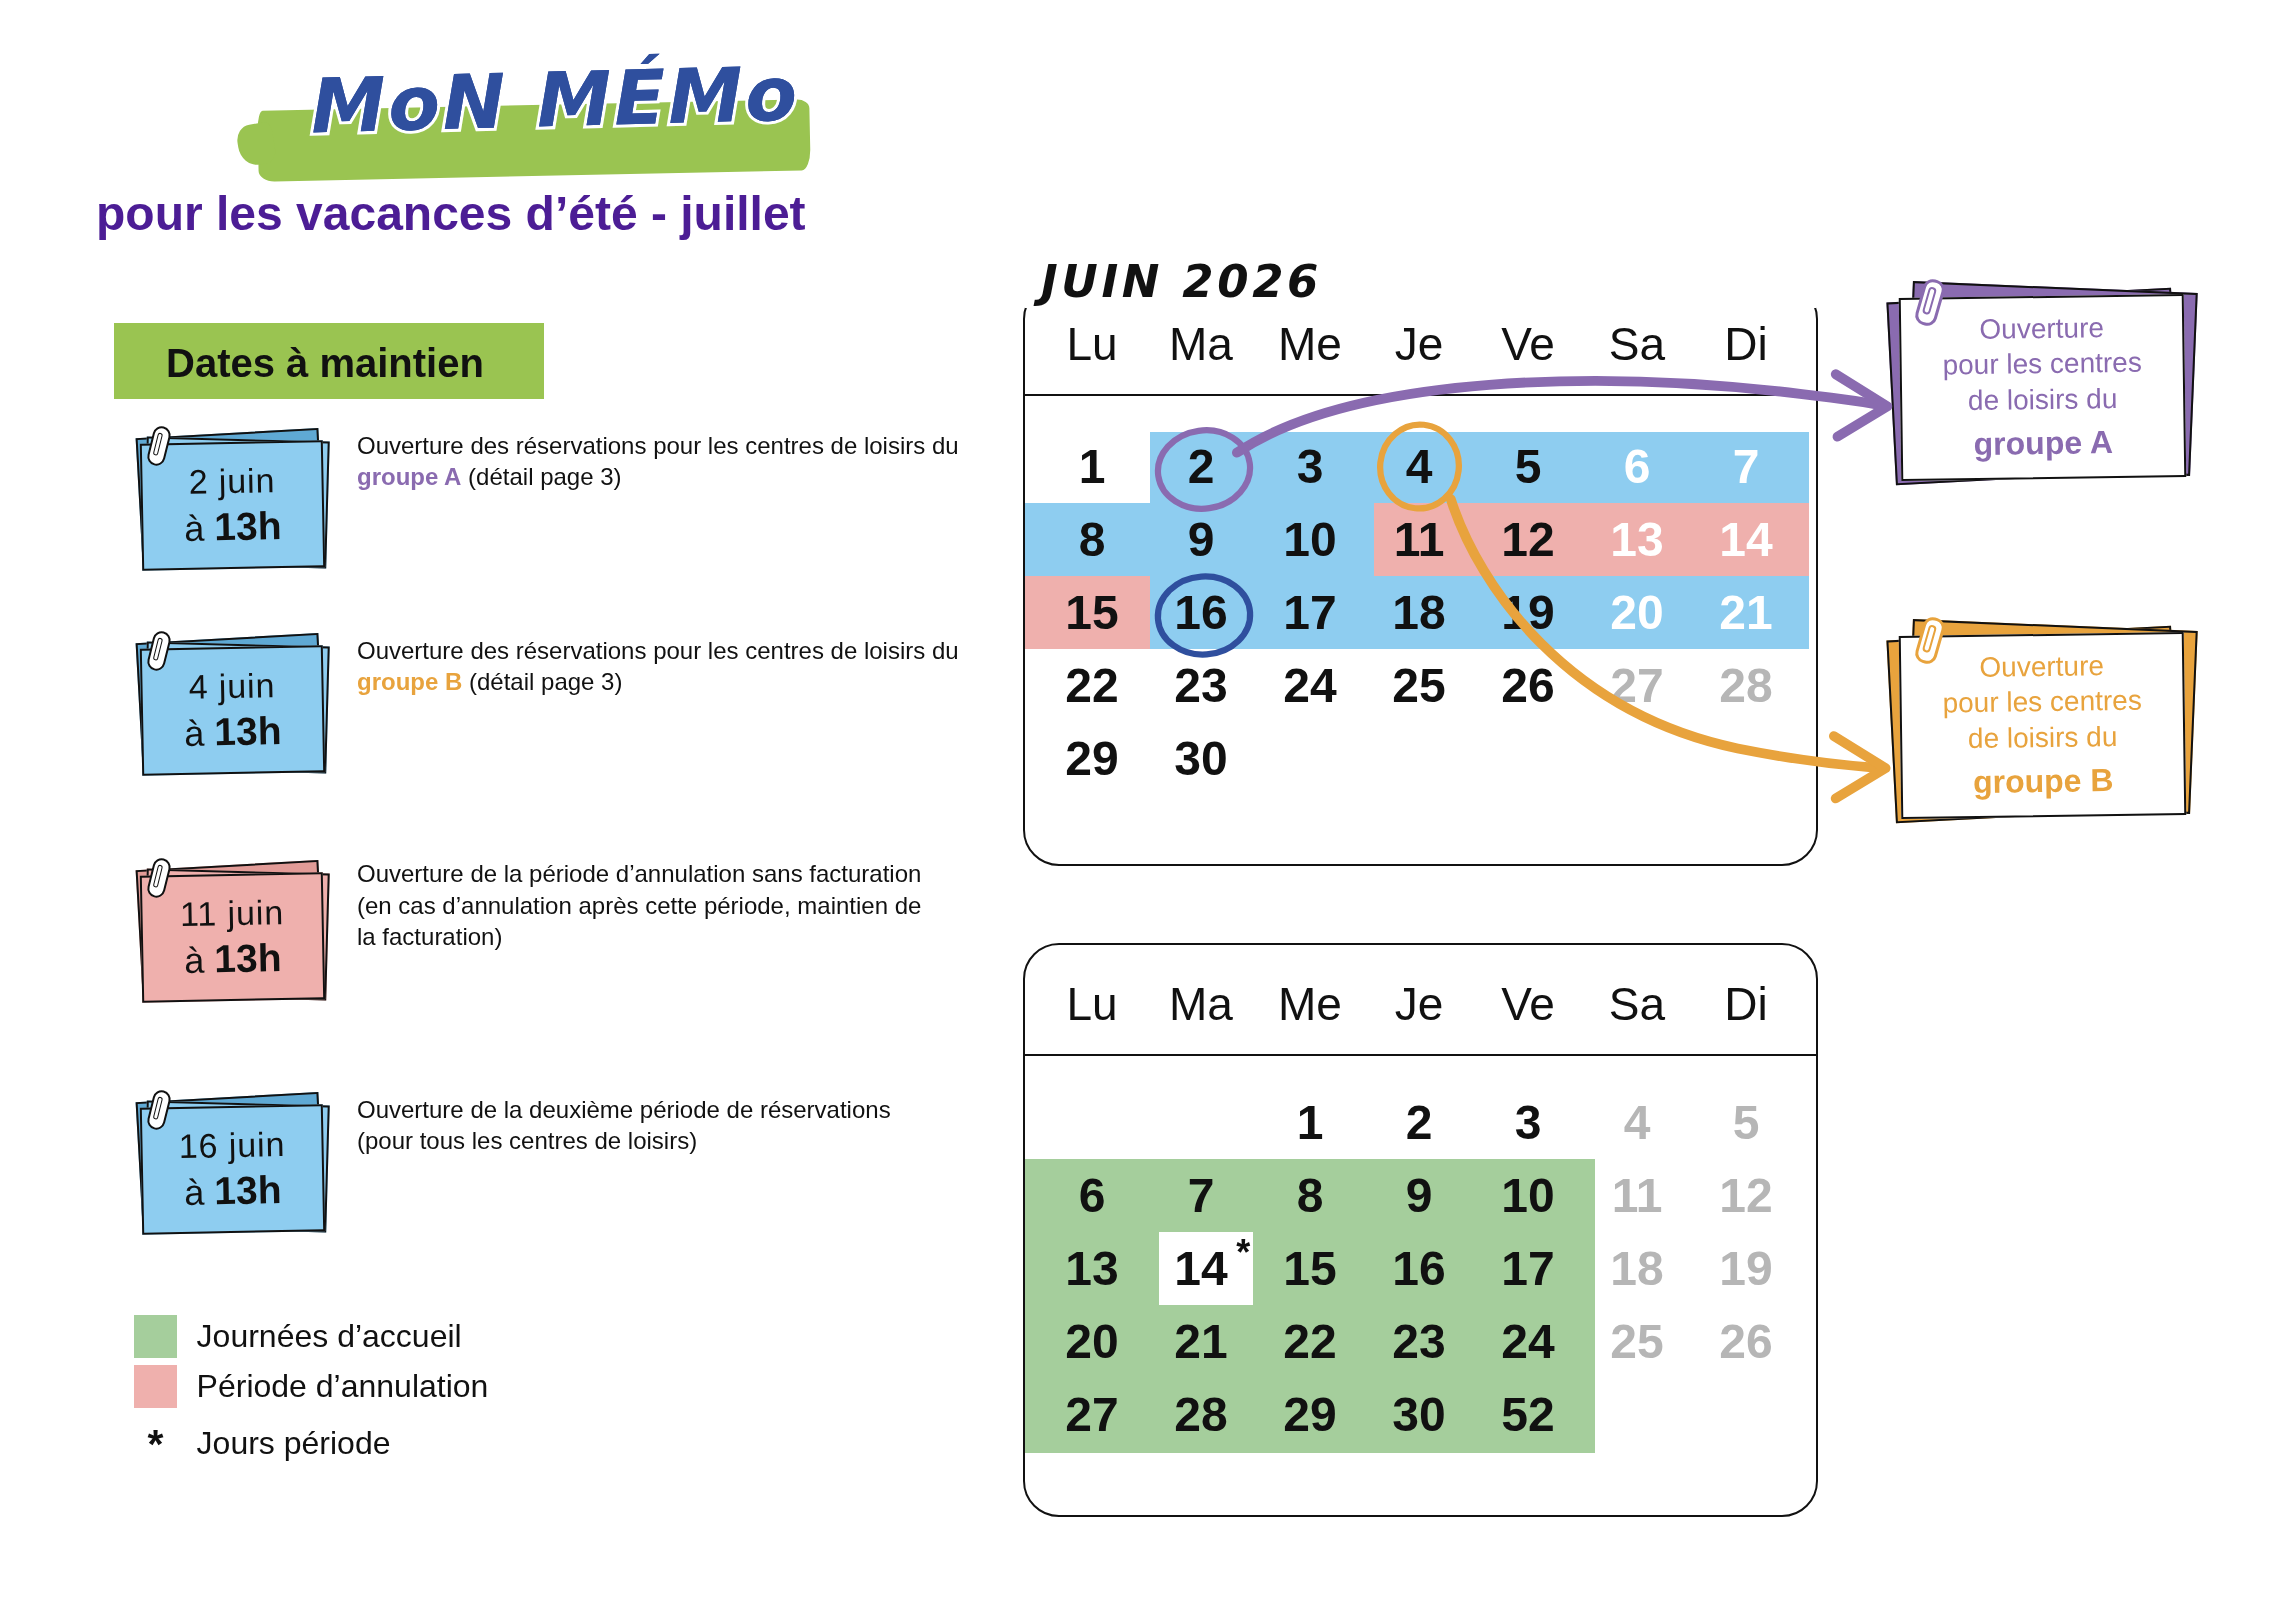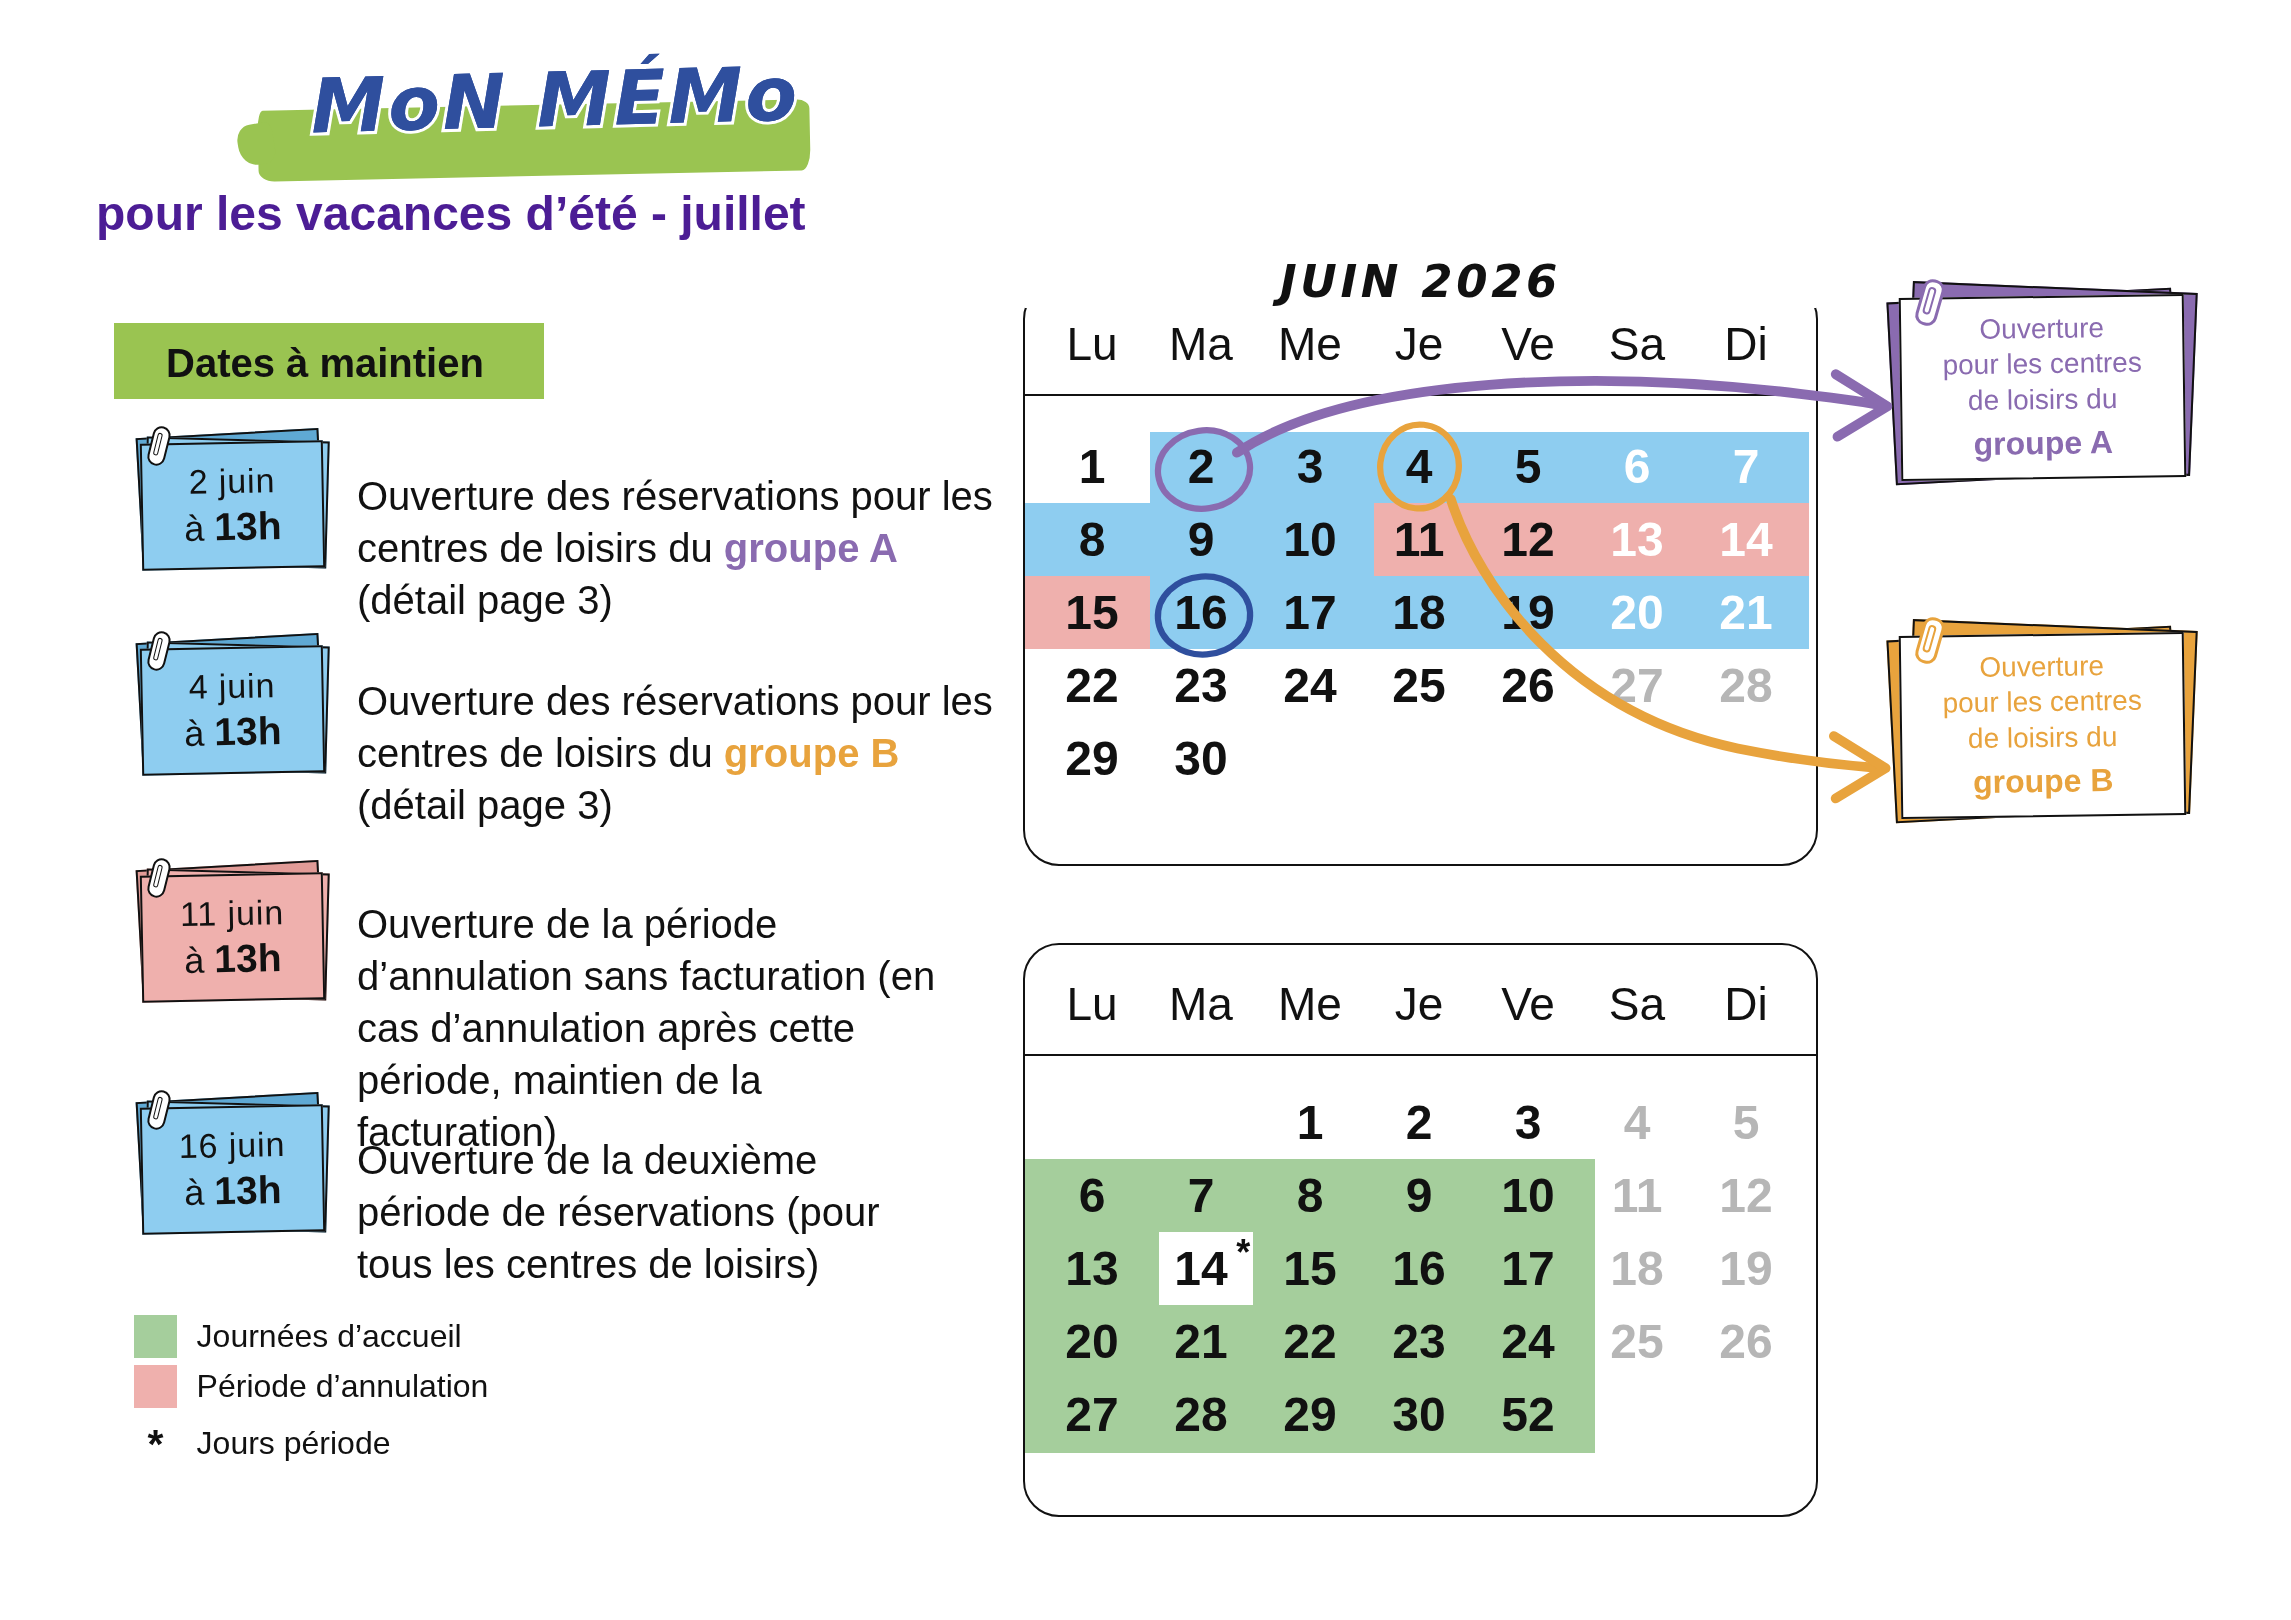--- a/index.html
+++ b/index.html
@@ -83,39 +83,39 @@
   .note .nl1{font-size:34px;color:#111;letter-spacing:0.9px;}
   .note .nl2{font-size:36px;color:#111;margin-top:3.6px;}
   .note .nl2 b{font-size:39px;font-weight:bold;}
   .blue .sheet{background:#8ecdf0;}
   .blue .s3{background:#5fa9d4;}
   .pink .sheet{background:#efb0ad;}
   .pink .s3{background:#e29b97;}
 
   .date-text{
     position:absolute;left:223px;top:-7.1px;width:642px;
-    font-size:40px;line-height:1.30;color:#111;margin-top:40px;
+    font-size:24px;line-height:1.30;color:#111;
   }
   .g-a{color:#8a6bb0;font-weight:bold;}
   .g-b{color:#e8a33d;font-weight:bold;}
 
   
   #legend{position:absolute;left:134px;top:1314px;width:570px;}
   .leg-row{display:flex;align-items:center;height:45px;margin-bottom:4.5px;}
   .leg-sw{width:43px;height:43px;margin-right:19.6px;flex:0 0 auto;}
   .leg-lbl{font-size:32px;color:#111;}
   .leg-star{
     width:43px;margin-right:19.6px;flex:0 0 auto;text-align:center;
     font-size:41px;font-weight:bold;line-height:30px;color:#111;
   }
 
   
   .cal{position:absolute;border:2.7px solid #111;border-radius:36px;background:#fff;}
   .cal-title{
-    position:absolute;top:-30px;left:0;width:100%;text-align:center;
+    position:absolute;top:-30px;left:0;width:100%;text-align:left;
     font-family:"DejaVu Sans", sans-serif;
     font-size:45px;font-weight:bold;font-style:italic;letter-spacing:3.6px;
     color:#111;background:#fff;
   }
   .cal-title span{background:#fff;padding:0 16px;}
   .dow-row{display:flex;position:relative;z-index:3;}
   .dow{
     flex:0 0 auto;text-align:center;font-size:46px;color:#111;
     font-family:"Liberation Sans", sans-serif;
   }

